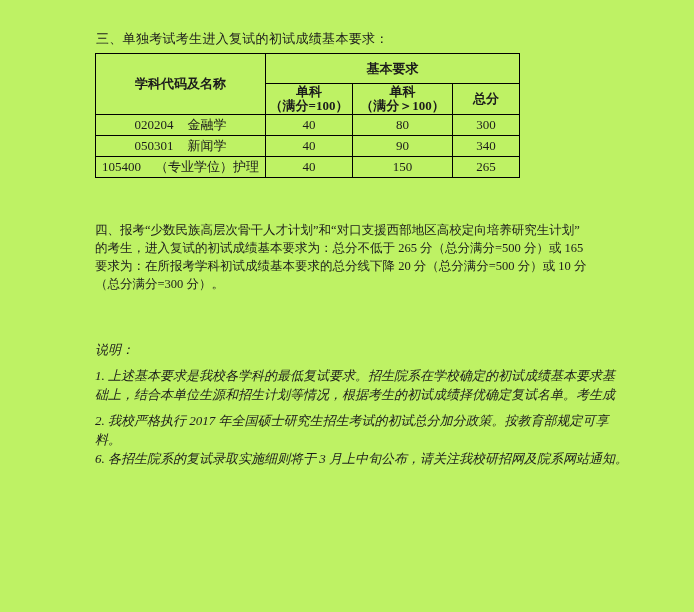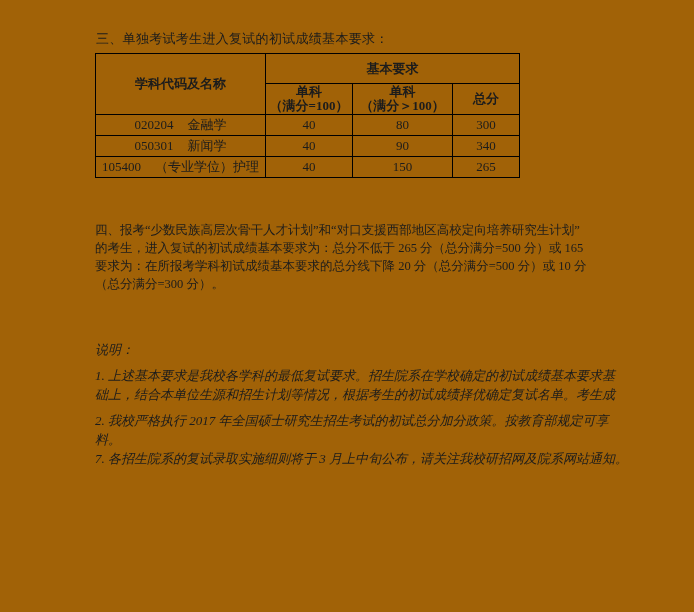--- a/index.html
+++ b/index.html
@@ -10,21 +10,21 @@
   body {
     width: 694px;
     height: 612px;
     font-family: "Liberation Serif", "DejaVu Serif", serif;
     color: #1c1c1c;
   }
   .page {
     position: relative;
     width: 694px;
     height: 612px;
-    background: #a16207;
+    background: #bef264;
     overflow: hidden;
   }
   .heading {
     position: absolute;
     left: 96px;
     top: 30px;
     font-size: 13px;
     letter-spacing: 0.3px;
     white-space: nowrap;
   }
@@ -166,17 +166,17 @@
       <div class="nline">1. 上述基本要求是我校各学科的最低复试要求。招生院系在学校确定的初试成绩基本要求基</div>
       <div class="nline">础上，结合本单位生源和招生计划等情况，根据考生的初试成绩择优确定复试名单。考生成</div>
     </div>
 
     <div class="note-item m0">
       <div class="nline">2. 我校严格执行 2017 年全国硕士研究生招生考试的初试总分加分政策。按教育部规定可享</div>
       <div class="nline">料。</div>
     </div>
 
     <div class="note-item">
-      <div class="nline">7. 各招生院系的复试录取实施细则将于 3 月上中旬公布，请关注我校研招网及院系网站通知。</div>
+      <div class="nline">6. 各招生院系的复试录取实施细则将于 3 月上中旬公布，请关注我校研招网及院系网站通知。</div>
     </div>
   </div>
 
 </div>
 
 </body></html>

